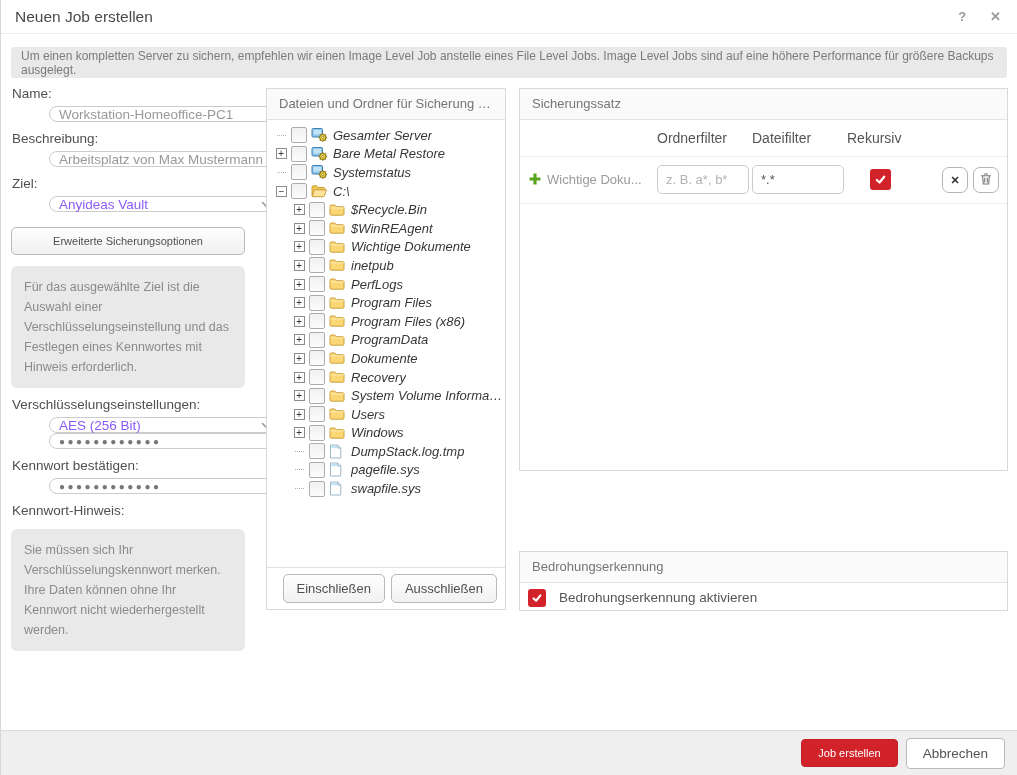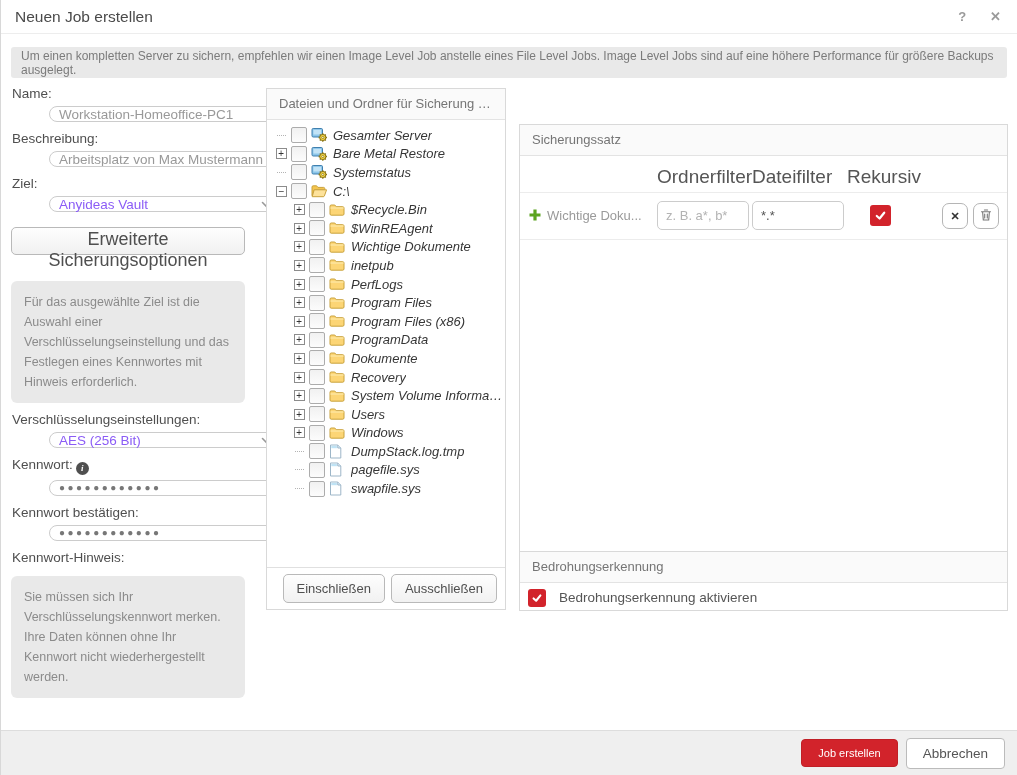--- a/index.html
+++ b/index.html
@@ -23,21 +23,21 @@
   .f-label{font-size:13.5px;color:#4f4f4f;margin:9px 1px 5px;}
   .f-label:first-child{margin-top:0;}
   .inputbox{height:16px;border:1px solid #ccc;border-radius:10px;background:#fff;
     display:flex;align-items:center;padding:0 9px;font-size:13.5px;color:#999;box-sizing:border-box;width:100%;margin-left:38px;}
   input.inputbox{outline:none;font-family:"Liberation Sans",sans-serif;}
   input.inputbox::placeholder{color:#b0b0b0;opacity:1;}
   .selectbox{justify-content:space-between;cursor:pointer;}
   .selectbox .sel-text{color:#8b5cf6;}
   .pw{font-size:10px;letter-spacing:2.5px;color:#777;}
   .adv-btn{margin-top:15px;width:100%;height:28px;border:1px solid #b9b9b9;border-radius:5px;
-    background:linear-gradient(180deg,#fefefe,#f1f1f1);font-size:18px;color:#4f4f4f;
+    background:linear-gradient(180deg,#fefefe,#f1f1f1);font-size:11px;color:#4f4f4f;
     font-family:"Liberation Sans",sans-serif;cursor:pointer;}
   .note-box{margin-top:11px;background:#e9e9e9;border-radius:6px;padding:11px 13px;
     font-size:12.5px;color:#8b8b8b;line-height:1.6;}
   .info-dot{display:inline-flex;width:13px;height:13px;border-radius:50%;background:#4f4f4f;
     color:#fff;font-size:9px;align-items:center;justify-content:center;vertical-align:-2px;
     font-family:"Liberation Serif",serif;font-style:italic;font-weight:bold;margin-left:3px;}
   
   .panel{border:1px solid #d9d9d9;background:#fff;box-sizing:border-box;position:absolute;}
   .panel-header{height:30px;line-height:29px;padding:0 12px;background:#fafafa;
     border-bottom:1px solid #e3e3e3;color:#757575;font-size:13px;white-space:nowrap;
@@ -53,22 +53,22 @@
     color:#333;cursor:pointer;}
   .leaf-dash{width:9px;border-top:1px dotted #b3b3b3;display:inline-block;}
   .tree-checkbox{width:14px;height:14px;border:1px solid #acacac;border-radius:2px;flex:none;
     background:linear-gradient(180deg,#f1f1f1,#fcfcfc);margin:0 4px 0 2px;cursor:pointer;}
   .tree-icon{width:17px;height:16px;flex:none;margin-right:5px;display:flex;align-items:center;}
   .tree-label{overflow:hidden;text-overflow:ellipsis;}
   .tree-footer{border-top:1px solid #e0e0e0;padding:6px 8px;display:flex;justify-content:flex-end;gap:6px;}
   .small-btn{padding:6px 13px;border:1px solid #b9b9b9;border-radius:5px;font-size:13px;color:#4f4f4f;
     background:linear-gradient(180deg,#fefefe,#f1f1f1);font-family:"Liberation Sans",sans-serif;cursor:pointer;}
   
-  .set-panel{left:518px;top:88px;width:489px;height:457px;margin-top:36px;}
-  .set-cols{position:relative;height:36px;border-bottom:1px solid #ececec;font-size:19px;color:#555;}
+  .set-panel{left:518px;top:88px;width:489px;height:383px;}
+  .set-cols{position:relative;height:36px;border-bottom:1px solid #ececec;font-size:14px;color:#555;}
   .set-cols span{position:absolute;top:10px;}
   .col-folder-h{left:137px;} .col-file-h{left:232px;} .col-rek-h{left:327px;}
   .set-row{position:relative;height:46px;border-bottom:1px solid #ececec;}
   .plus-glyph{position:absolute;left:8px;top:15px;width:14px;height:14px;}
   .row-name{position:absolute;left:27px;top:15px;font-size:13px;color:#9a9a9a;max-width:105px;
     overflow:hidden;white-space:nowrap;}
   .row-input{position:absolute;top:8px;height:29px;width:92px;border:1px solid #ccc;border-radius:5px;
     padding:0 8px;font-size:13px;color:#555;box-sizing:border-box;outline:none;
     font-family:"Liberation Sans",sans-serif;}
   .row-input::placeholder{color:#b3b3b3;opacity:1;}
@@ -130,23 +130,20 @@
   <div class="f-label">Verschlüsselungseinstellungen:</div>
   <div class="inputbox selectbox">
     <span class="sel-text">AES (256 Bit)</span>
     <span>
       <svg width="12" height="8" viewBox="0 0 12 8">
           <path d="M1.5 1.5 L6 6 L10.5 1.5" stroke="#999" stroke-width="1.6" fill="none" stroke-linecap="round"></path>
         </svg>
     </span>
   </div>
 
-  <div class="f-label">
-    <span>Kennwort:</span><span class="info-dot">i</span>
-  </div>
   <div class="inputbox">
     <span class="pw">●●●●●●●●●●●●</span>
   </div>
 
   <div class="f-label">Kennwort bestätigen:</div>
   <div class="inputbox">
     <span class="pw">●●●●●●●●●●●●</span>
   </div>
 
   <div class="f-label">Kennwort-Hinweis:</div>

